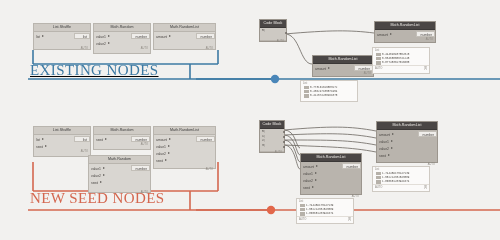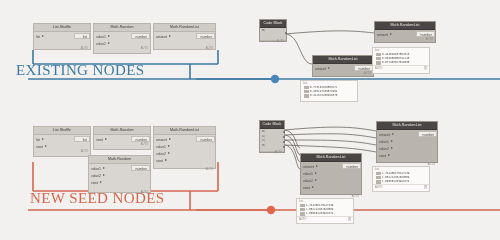--- a/index.html
+++ b/index.html
@@ -149,21 +149,21 @@
       <div class="prow">
         <span class="pin">amount</span>
         <span class="caret"></span>
       </div>
       <div class="outbox" style="width:19px;">number</div>
       <div style="height:7px;"></div>
       <div class="nfoot">AUTO</div>
     </div>
   </div>
 
-  <div class="callout blue" style="left:16px;top:62px;">
+  <div class="callout blue" style="left:30px;top:62px;text-decoration:underline;">
     <div class="title">EXISTING NODES</div>
   </div>
 
   <svg class="wires" width="500" height="230">
     <path d="M285,34 C300,34 300,64 312,64" stroke="#6b6660" stroke-width=".8" fill="none"></path>
     <path d="M285,34 C330,30 350,30 374,33" stroke="#6b6660" stroke-width=".8" fill="none"></path>
   </svg>
 
   <div class="node dark cb" style="left:259px;top:19px;width:28px;height:23px;">
     <div class="nhead">Code Block</div>

